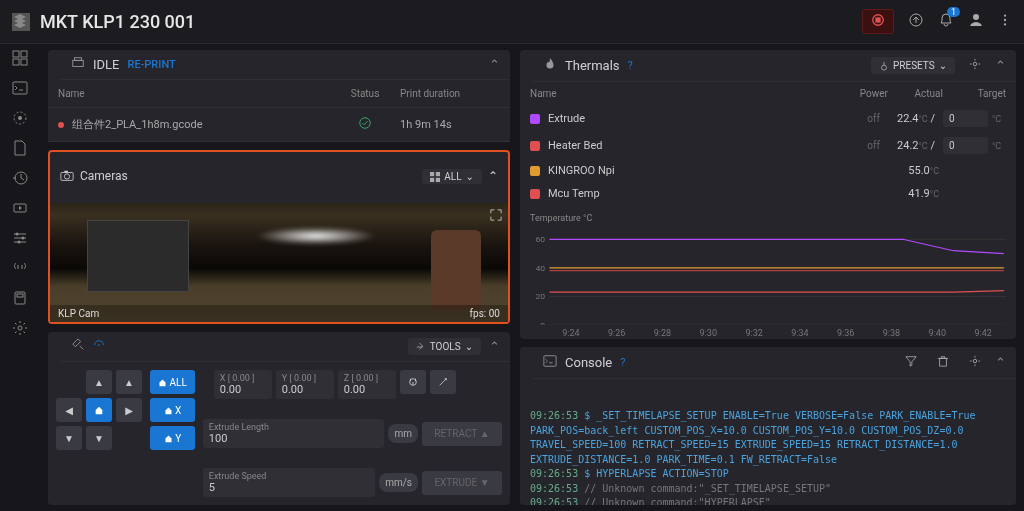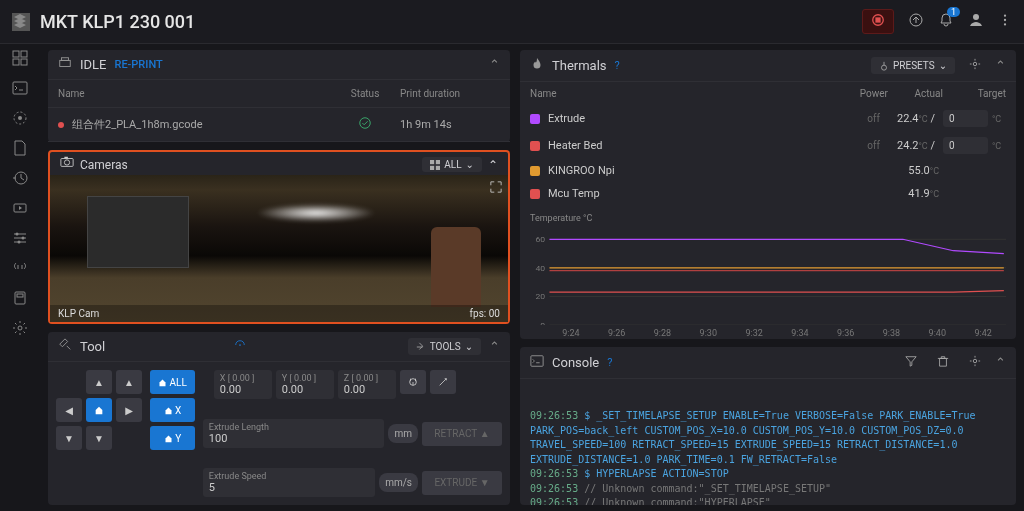--- a/index.html
+++ b/index.html
@@ -39,35 +39,35 @@
   gap: 14px;
 }
 .sidebar .ic { color: #888; width: 16px; height: 16px; display: flex; align-items: center; justify-content: center; cursor: pointer; }
 .main { flex: 1; display: flex; gap: 10px; padding: 6px 8px; overflow: hidden; }
 .col-left { width: 462px; display: flex; flex-direction: column; gap: 8px; }
 .col-right { flex: 1; display: flex; flex-direction: column; gap: 8px; }
 .panel { background: #25252b; border-radius: 4px; }
 .panel-header {
   display: flex; align-items: center; padding: 6px 10px;
   border-bottom: 1px solid #2f2f35;
-  color: #d0d0d4; font-size: 13px; gap: 8px;
+  color: #d0d0d4; font-size: 13px; gap: 8px; margin-left: 13px;
 }
 .panel-header .title { flex: 1; display: flex; align-items: center; gap: 8px; }
 .panel-header .hicon { color: #999; }
 .panel-header .ctrl { color: #888; font-size: 11px; cursor: pointer; padding: 2px 6px; border-radius: 3px; }
 .panel-header .chev { color: #888; cursor: pointer; }
 .status-row { display: flex; align-items: center; padding: 8px 10px; font-size: 11px; color: #aaa; border-bottom: 1px solid #2f2f35; }
 .status-row.head { color: #888; font-size: 10px; }
 .status-row .c1 { flex: 1; display: flex; align-items: center; gap: 8px; }
 .status-row .c2 { width: 70px; text-align: center; }
 .status-row .c3 { width: 100px; }
 .dot { width: 6px; height: 6px; border-radius: 50%; background: #e05050; display: inline-block; }
 .check { color: #3cb371; }
 .camera-panel { border: 2px solid #e05020; border-radius: 4px; flex: 1; display: flex; flex-direction: column; background: #25252b; position: relative; }
-.camera-panel .cam-head { display: flex; align-items: flex-end; padding: 3px 10px; color: #d0d0d4; font-size: 12px; gap: 6px; }
+.camera-panel .cam-head { display: flex; align-items: flex-start; padding: 17px 10px; color: #d0d0d4; font-size: 12px; gap: 6px; }
 .camera-panel .cam-head .t { flex: 1; }
 .camera-panel .cam-head .allbtn { background: #2f2f35; border-radius: 3px; padding: 2px 8px; font-size: 10px; display: flex; gap: 4px; align-items: center; cursor: pointer; }
 .camera-body { flex: 1; position: relative; background: linear-gradient(180deg, #2a2418 0%, #3a3020 10%, #1a1410 35%, #0a0806 55%, #4a3e2a 70%, #52452f 100%); overflow: hidden; }
 .camera-body::after { content: ""; position: absolute; left: 45%; top: 20%; width: 120px; height: 18px; background: radial-gradient(ellipse, rgba(255,255,255,0.95) 0%, rgba(255,255,255,0) 70%); filter: blur(2px); }
 .camera-body::before { content: ""; position: absolute; left: 8%; top: 14%; width: 100px; height: 70px; background: #2b2b2b; border: 1px solid #444; }
 .chair { position: absolute; right: 6%; bottom: 10%; width: 50px; height: 80px; background: #5a3a28; border-radius: 6px 6px 0 0; }
 .cam-footer { position: absolute; bottom: 0; left: 0; right: 0; display: flex; justify-content: space-between; padding: 3px 8px; color: #ddd; font-size: 10px; background: rgba(0,0,0,0.3); }
 .fs-btn { position: absolute; top: 4px; right: 4px; color: #ccc; cursor: pointer; font-size: 10px; padding: 2px; }
 .tool-panel .tool-body { display: flex; gap: 8px; padding: 8px; }
 .move-grid { display: flex; gap: 4px; }
@@ -285,21 +285,20 @@
             <span>fps: 00</span>
           </div>
         </div>
       </div>
 
       <div class="panel tool-panel">
         <div class="panel-header">
           <span class="hicon"><svg viewBox="0 0 16 16" width="14" height="14">
                 <path d="M8 1l3 3-6 6-3-3zM10 9l4 4" stroke="#999" fill="none"></path>
               </svg></span>
-          <span class="title">Tool</span>
           <span style="color:#1976d2"><svg viewBox="0 0 14 14" width="12" height="12">
                 <path d="M2 7c0-3 2-5 5-5s5 2 5 5" stroke="#1976d2" fill="none"></path>
                 <circle cx="7" cy="7" r="1" fill="#1976d2"></circle>
               </svg></span>
           <span class="sep"></span>
           <span class="presets-btn">
             <svg viewBox="0 0 12 12" width="10" height="10">
                 <path d="M4 1l4 4-4 4M1 6h7" stroke="#aaa" fill="none"></path>
               </svg>
             <span>TOOLS</span>

